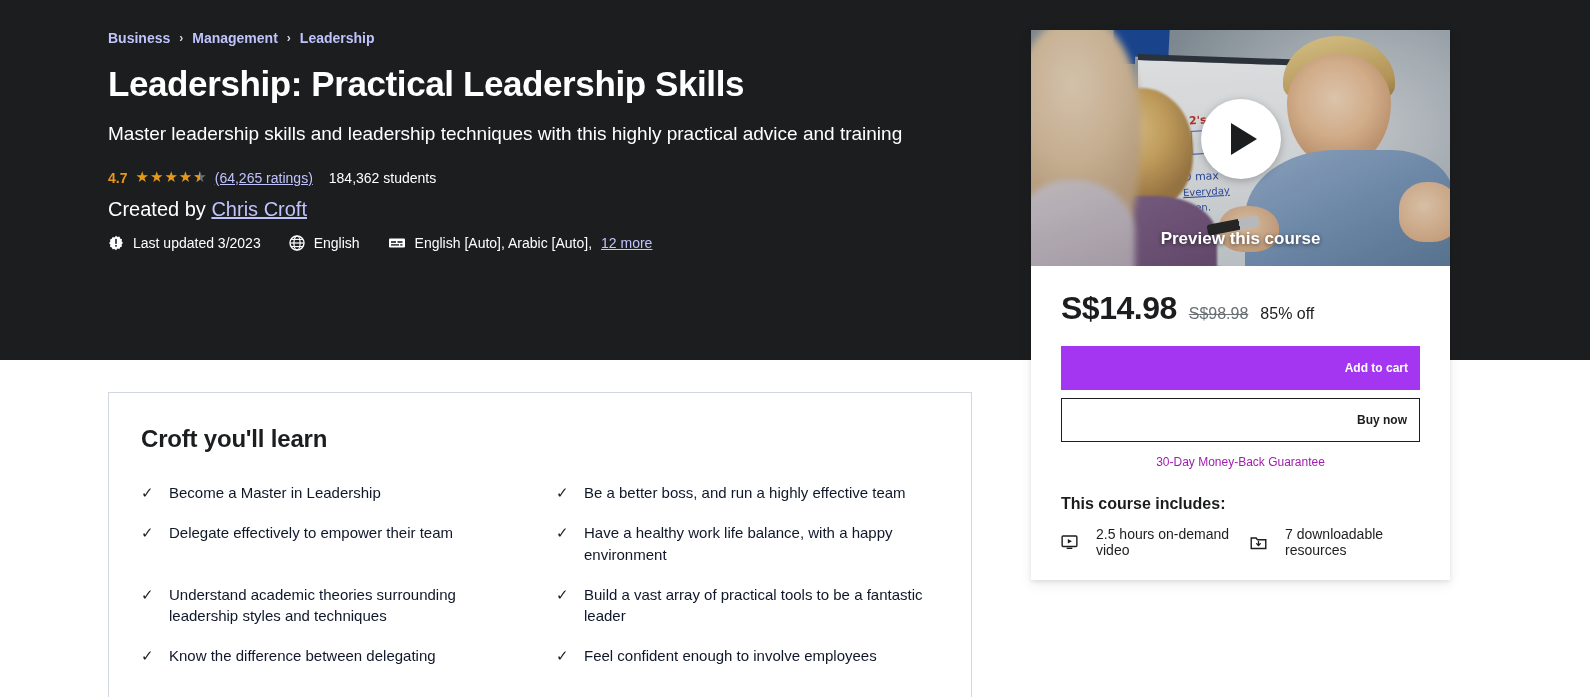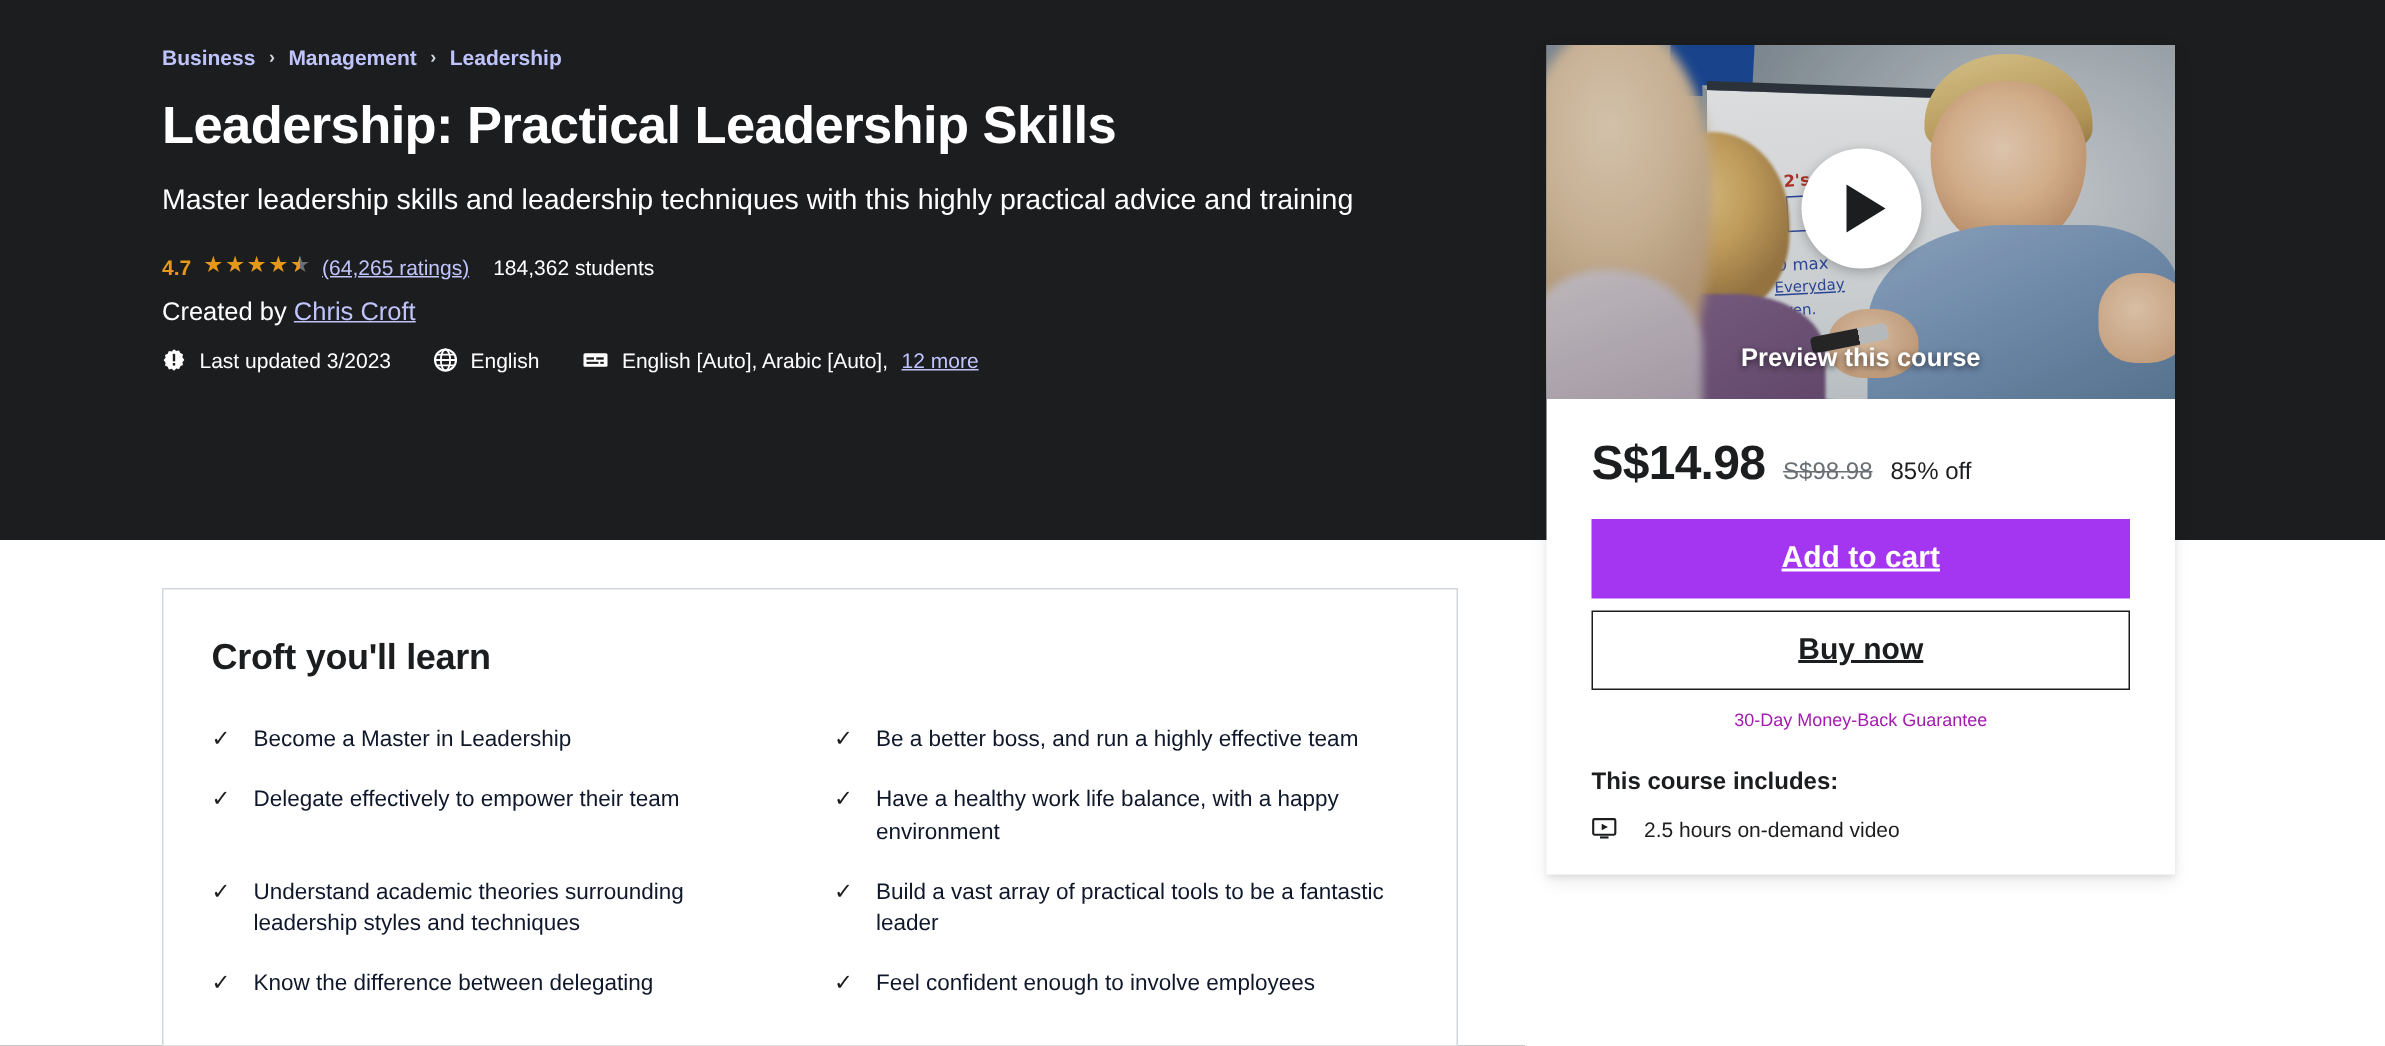--- a/index.html
+++ b/index.html
@@ -47,21 +47,21 @@
   .star { display:inline-block; }
   .star.half { position:relative; color:#6a6f73; }
   .star.half::before {
     content:"★"; position:absolute; left:0; top:0;
     width:50%; overflow:hidden; color:#e59819;
   }
   .ratings-link { color:#c0c4fc; text-decoration:underline; cursor:pointer; font-size:14px; }
   .students { color:#ffffff; font-size:14px; margin-left:8px; }
 
   
-  .created-row { margin-top:12px; font-size:17px; color:#ffffff; }
+  .created-row { margin-top:12px; font-size:20px; color:#ffffff; }
   .created-row a { color:#c0c4fc; text-decoration:underline; cursor:pointer; }
 
   
   .meta-row { margin-top:14px; display:flex; align-items:center; gap:28px; font-size:14px; color:#ffffff; }
   .meta-item { display:flex; align-items:center; gap:9px; white-space:nowrap; }
   .meta-item svg { display:block; flex:none; }
   .meta-link { color:#c0c4fc; text-decoration:underline; cursor:pointer; }
 
   
   .learn-card {
@@ -204,22 +204,22 @@
   .price-old { font-size:16px; color:#6a6f73; text-decoration:line-through; }
   .price-off { font-size:16px; color:#1c1d1f; }
   .deadline {
     margin-top:9px; display:flex; align-items:center; gap:7px;
     font-size:14px; color:#b4241c;
   }
   .deadline b { font-weight:700; }
   .deadline svg { display:block; flex:none; }
 
   .btn {
-    display:block; width:100%; text-align:center; cursor:pointer;
-    font-size:20px; font-weight:700; border-radius:0; font-family:inherit;text-decoration:underline;
+    display:block; width:100%; text-align:right; cursor:pointer;
+    font-size:12px; font-weight:700; border-radius:0; font-family:inherit;
   }
   .btn-cart {
     margin-top:19px; background:#a435f0; color:#ffffff;
     border:none; padding:15px 12px;
   }
   .btn-buy {
     margin-top:8px; background:#ffffff; color:#1c1d1f;
     border:1px solid #1c1d1f; padding:14px 12px;
   }
   .guarantee {
@@ -403,18 +403,27 @@
           <span>
             <svg width="17" height="17" viewBox="0 0 18 18" aria-hidden="true">
               <rect x="1.2" y="2.2" width="15.6" height="11" rx="1" fill="none" stroke="#1c1d1f" stroke-width="1.5"></rect>
               <path d="M7.2 5.4 11.6 7.7 7.2 10z" fill="#1c1d1f"></path>
               <rect x="6" y="14.4" width="6" height="1.5" fill="#1c1d1f"></rect>
             </svg>
           </span>
           <span>2.5 hours on-demand video</span>
         </div>
 
+        <div class="includes-item">
+          <span>
+            <svg width="17" height="17" viewBox="0 0 18 18" aria-hidden="true">
+              <path d="M1.3 4.2h5.2l1.4 1.8h8.8v9.3H1.3z" fill="none" stroke="#1c1d1f" stroke-width="1.5"></path>
+              <path d="M9 7.8v4.2M7 10.2 9 12.2l2-2" fill="none" stroke="#1c1d1f" stroke-width="1.4" stroke-linecap="round" stroke-linejoin="round"></path>
+            </svg>
+          </span>
+          <span>7 downloadable resources</span>
+        </div>
 
       </div>
     </div>
   </aside>
 
 </div>
 
 </body></html>

